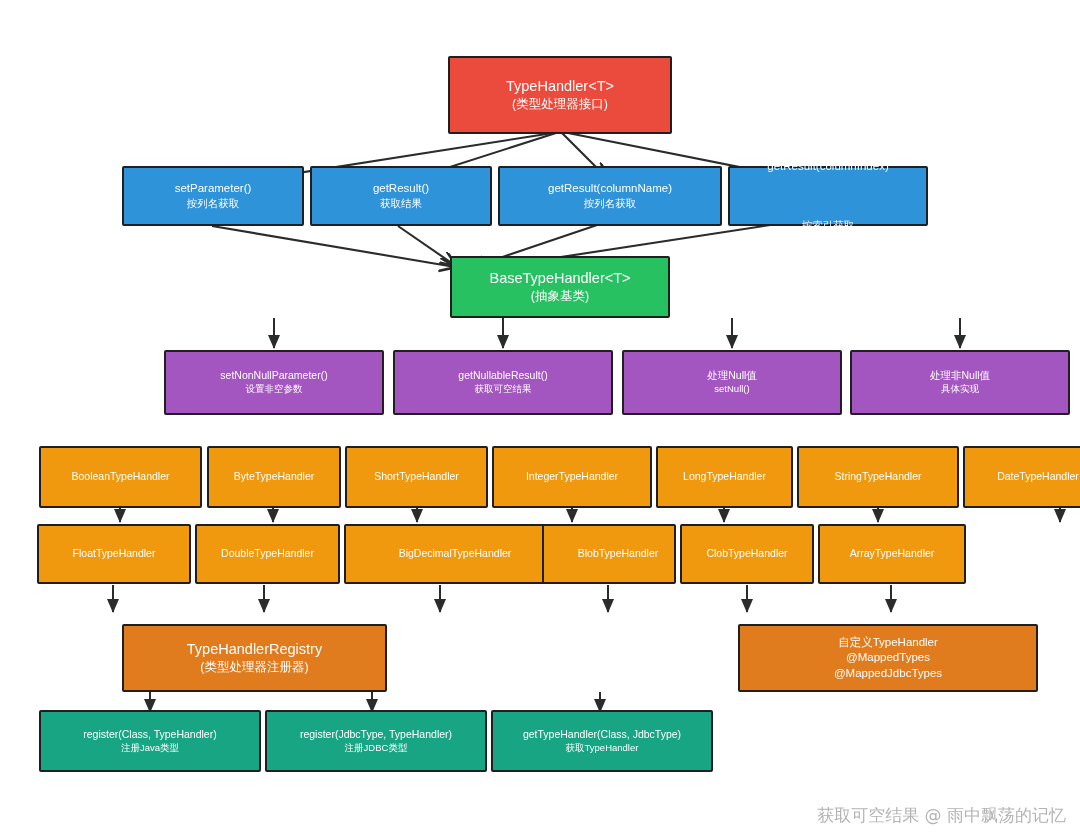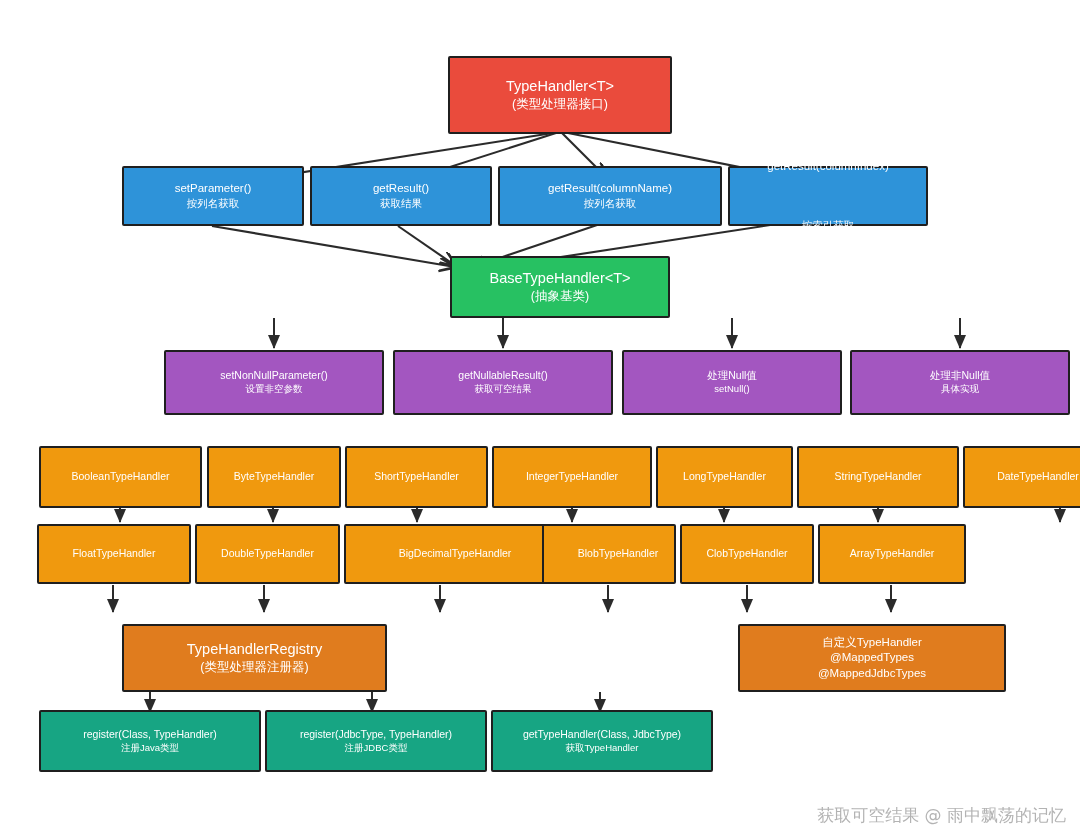--- a/index.html
+++ b/index.html
@@ -187,21 +187,21 @@
     <span class="l1 fs11">ClobTypeHandler</span>
   </div>
   <div class="node orange" style="left:818px;top:524px;width:148px;height:60px;">
     <span class="l1 fs11">ArrayTypeHandler</span>
   </div>
 
   <div class="node orange-dk" style="left:122px;top:624px;width:265px;height:68px;">
     <span class="l1 fs16">TypeHandlerRegistry</span>
     <span class="l2 fs13">(类型处理器注册器)</span>
   </div>
-  <div class="node orange-dk" style="left:738px;top:624px;width:268px;height:68px;">
+  <div class="node orange-dk" style="left:738px;top:624px;width:300px;height:68px;">
     <span class="l1 fs12">自定义TypeHandler</span>
     <span class="l2 fs12">@MappedTypes</span>
     <span class="l3 fs12">@MappedJdbcTypes</span>
   </div>
 
   <div class="node teal" style="left:39px;top:710px;width:222px;height:62px;">
     <span class="l1 fs11">register(Class, TypeHandler)</span>
     <span class="l2 fs10">注册Java类型</span>
   </div>
   <div class="node teal" style="left:265px;top:710px;width:222px;height:62px;">

